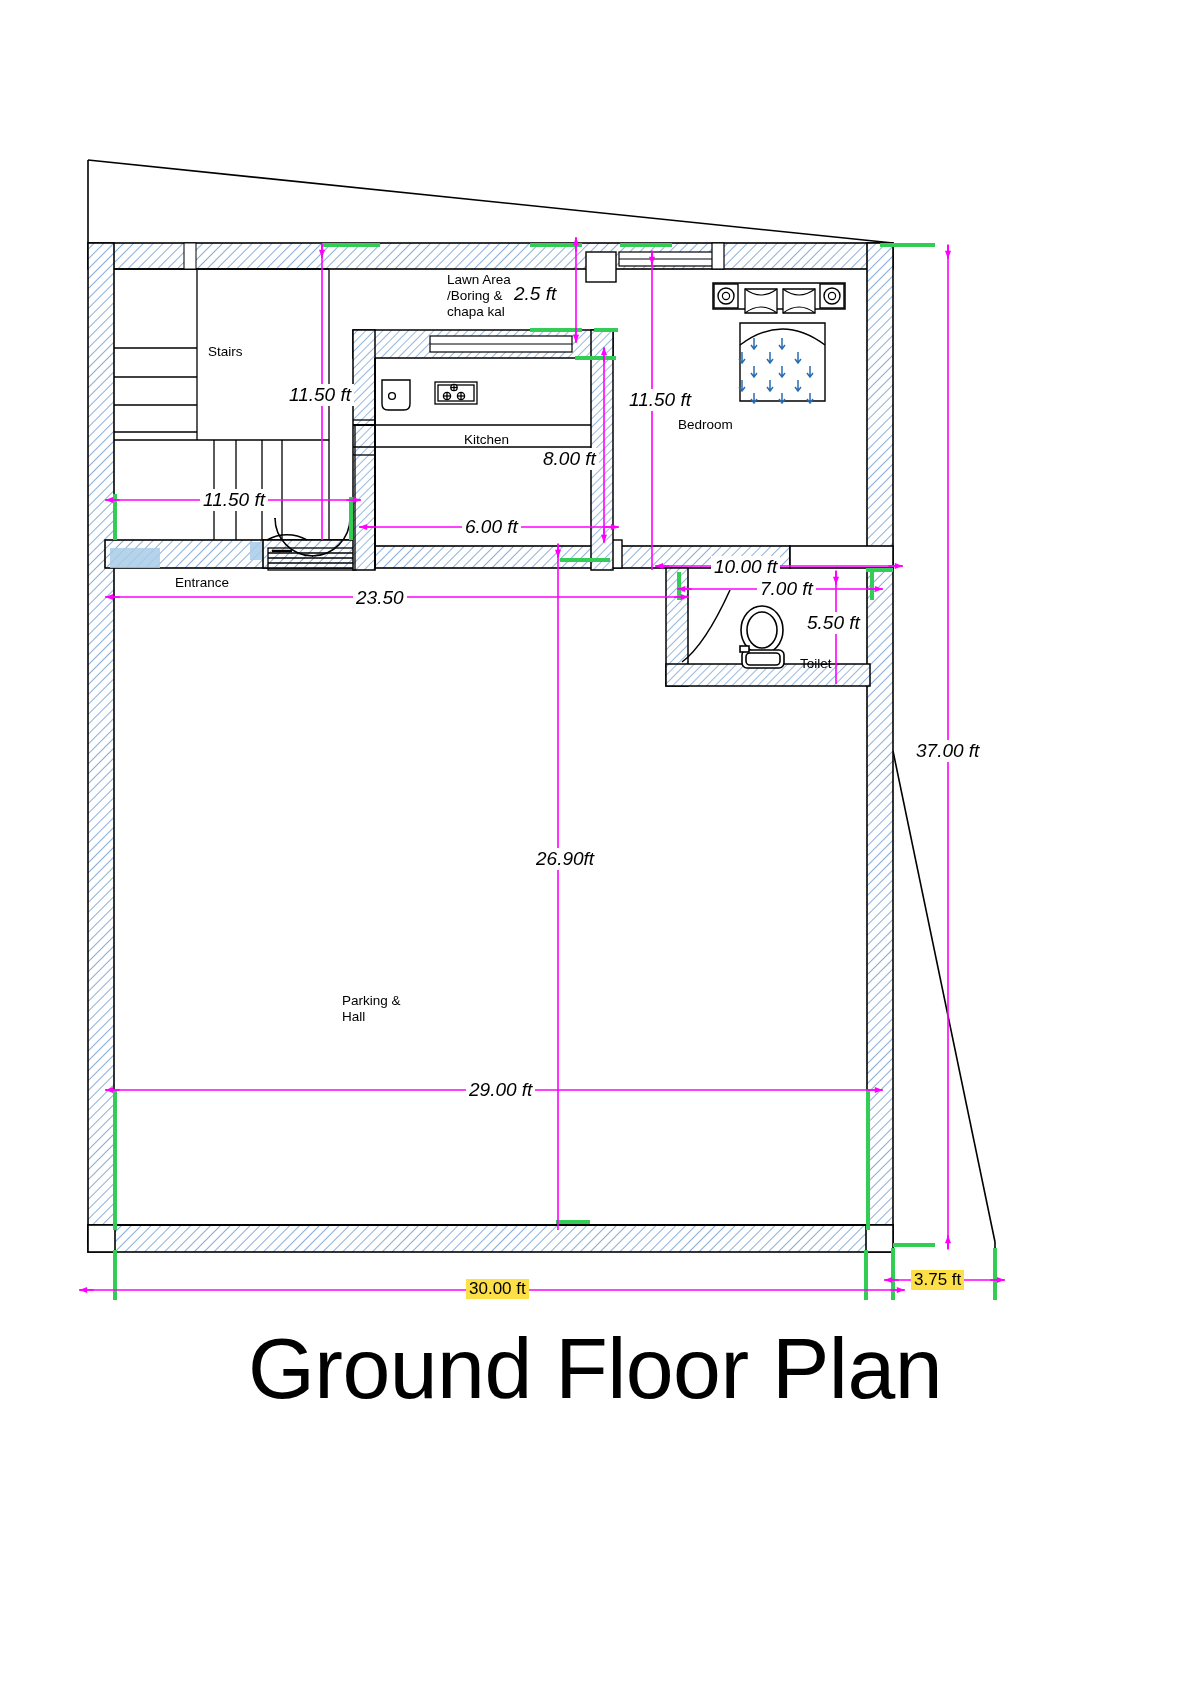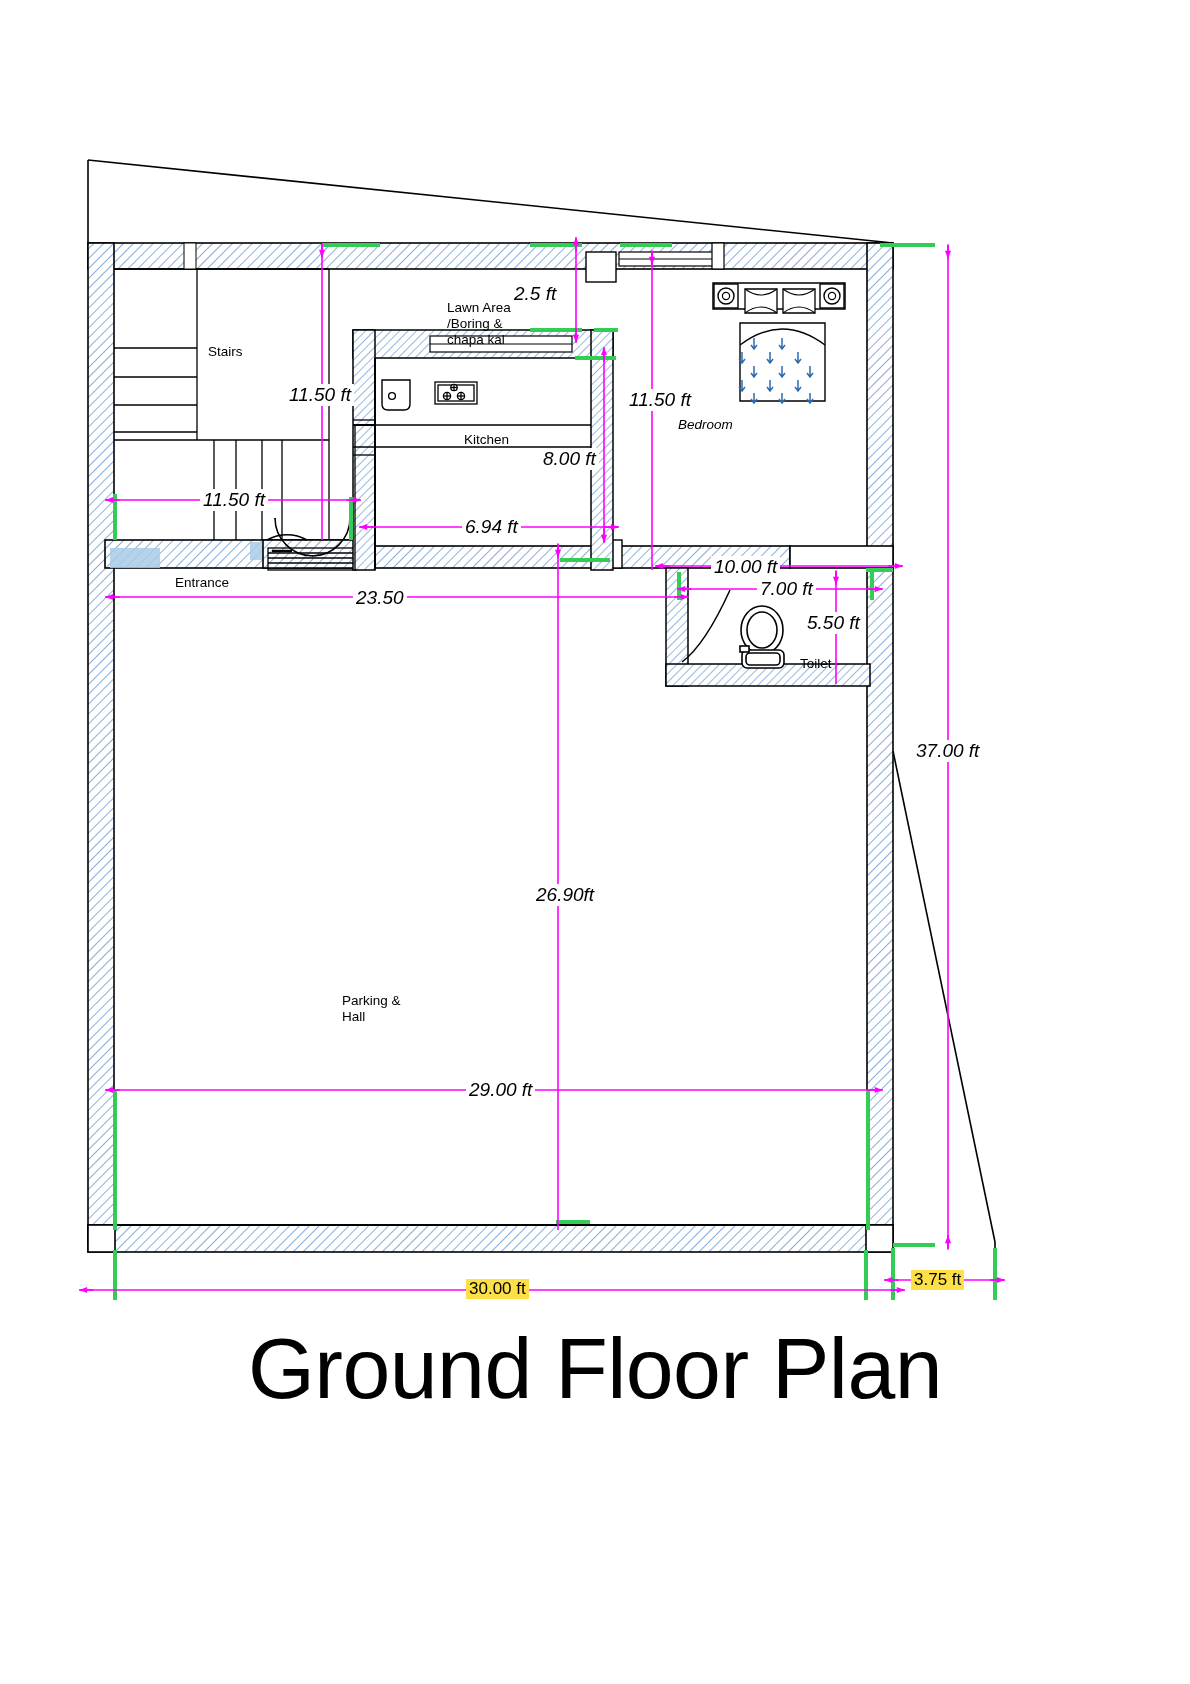--- a/index.html
+++ b/index.html
@@ -510,56 +510,56 @@
       <line x1="948" y1="246" x2="948" y2="1248" marker-start="url(#arrR)" marker-end="url(#arrL)"></line>
 
       <line x1="92" y1="1290" x2="892" y2="1290" marker-start="url(#arrL)" marker-end="url(#arrR)"></line>
 
       <line x1="897" y1="1280" x2="992" y2="1280" marker-start="url(#arrL)" marker-end="url(#arrR)"></line>
     </g>
   </svg>
 
   <div class="lbl room-label" style="left:208px; top:344px;">Stairs</div>
 
-  <div class="lbl room-label" style="left:447px; top:272px;margin-top:28px;">Lawn Area
+  <div class="lbl room-label" style="left:447px; top:272px;">Lawn Area
 /Boring &amp;
 chapa kal</div>
 
   <div class="lbl room-label" style="left:464px; top:432px;">Kitchen</div>
 
-  <div class="lbl room-label" style="left:678px; top:417px;font-style:italic;">Bedroom</div>
+  <div class="lbl room-label" style="left:678px; top:417px;">Bedroom</div>
 
   <div class="lbl room-label" style="left:800px; top:656px;">Toilet</div>
 
   <div class="lbl room-label" style="left:175px; top:575px;">Entrance</div>
 
   <div class="lbl room-label" style="left:342px; top:963px;margin-top:30px;">Parking &amp;
 Hall</div>
 
   <div class="lbl dim-label" style="left:286px; top:384px;">11.50 ft</div>
 
   <div class="lbl dim-label" style="left:200px; top:489px;">11.50 ft</div>
 
   <div class="lbl dim-label" style="left:511px; top:283px;">2.5 ft</div>
 
   <div class="lbl dim-label" style="left:626px; top:389px;">11.50 ft</div>
 
   <div class="lbl dim-label" style="left:540px; top:448px;">8.00 ft</div>
 
-  <div class="lbl dim-label" style="left:462px; top:516px;">6.94 ft</div>
+  <div class="lbl dim-label" style="left:462px; top:516px;">6.00 ft</div>
 
   <div class="lbl dim-label" style="left:711px; top:556px;">10.00 ft</div>
 
   <div class="lbl dim-label" style="left:757px; top:578px;">7.00 ft</div>
 
   <div class="lbl dim-label" style="left:804px; top:612px;">5.50 ft</div>
 
   <div class="lbl dim-label" style="left:353px; top:587px;">23.50</div>
 
-  <div class="lbl dim-label" style="left:533px; top:884px;text-align:center;">26.90ft</div>
+  <div class="lbl dim-label" style="left:533px; top:848px;text-align:center;">26.90ft</div>
 
   <div class="lbl dim-label" style="left:466px; top:1079px;">29.00 ft</div>
 
   <div class="lbl dim-label" style="left:913px; top:740px;">37.00 ft</div>
 
   <div class="lbl dim-label-sm" style="left:466px; top:1279px;">30.00 ft</div>
 
   <div class="lbl dim-label-sm" style="left:911px; top:1270px;">3.75 ft</div>
 
   <div class="lbl title-label" style="left:0; top:1318px; width:1190px; text-align:center;">Ground Floor Plan</div>

